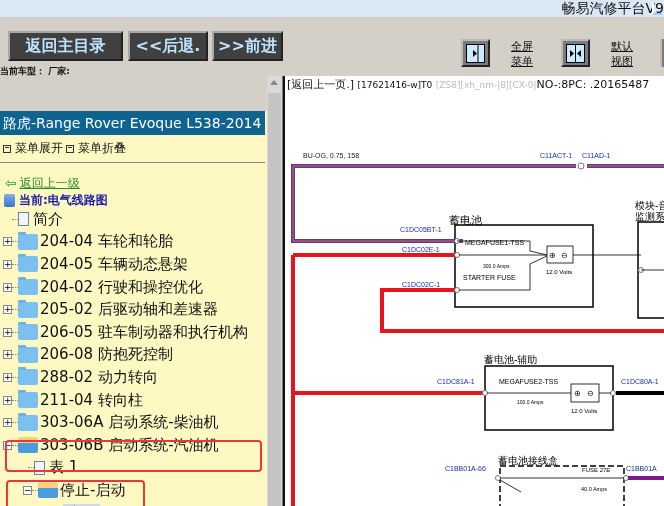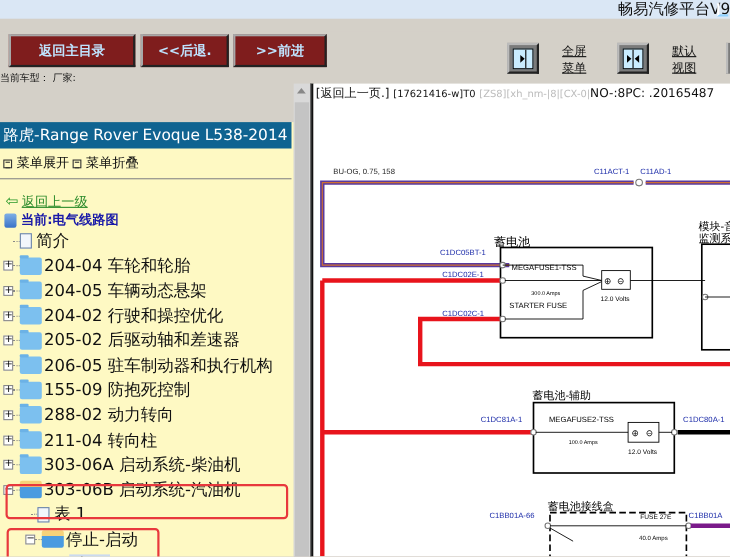--- a/index.html
+++ b/index.html
@@ -2,25 +2,25 @@
 <html><head>
 <meta charset="utf-8">
 <style>
   * { box-sizing: border-box; margin: 0; padding: 0; }
   body { width: 664px; height: 506px; overflow: hidden; background: #d4d0c8; font-family: "DejaVu Sans", "Liberation Sans", sans-serif; position: relative; }
   .titlebar { position: absolute; left: 0; top: 0; width: 664px; height: 17px; background: #dae7f5; display: flex; align-items: flex-end; flex-direction: column; }
   .app-icon { width: 16px; height: 16px; margin-left: 6px; background: #2a5d9c; border-radius: 2px; position: relative; }
   .app-icon::after { content: ""; position: absolute; left: 4px; top: 3px; width: 8px; height: 10px; border-left: 2px solid #fff; border-bottom: 2px solid #8fd1ff; }
   .title { margin-left: 8px; font-size: 14px; color: #111; }
   .toolbar { position: absolute; left: 0; top: 29px; width: 664px; height: 38px; background: #d4d0c8; }
-  .navbtn { position: absolute; top: 2px; height: 30px; background: #7f1d1d; color: #bfe4ff; font-size: 12px; font-weight: bold; display: flex; align-items: center; justify-content: center; border-top: 2px solid #a8a8a8; border-left: 2px solid #a8a8a8; border-right: 2px solid #222; border-bottom: 2px solid #222; cursor: pointer; }
+  .navbtn { position: absolute; top: 2px; height: 30px; background: #404040; color: #bfe4ff; font-size: 16px; font-weight: bold; display: flex; align-items: center; justify-content: center; border-top: 2px solid #a8a8a8; border-left: 2px solid #a8a8a8; border-right: 2px solid #222; border-bottom: 2px solid #222; cursor: pointer; }
   .tbicon { position: absolute; top: 10px; width: 29px; height: 28px; background: #7b7b7b; border-top: 2px solid #bbb; border-left: 2px solid #bbb; border-right: 2px solid #222; border-bottom: 2px solid #222; display: flex; align-items: center; justify-content: center; }
   .tbicon .inner { width: 19px; height: 19px; background: #c9ecff; border: 1px solid #000; position: relative; }
   .tblabel { position: absolute; top: 10px; font-size: 11px; line-height: 15px; text-decoration: underline; color: #111; width: 30px; text-align: center; }
-  .vehicle-label { position: absolute; left: 0; top: 65px; font-size: 9px; color: #111; }
+  .vehicle-label { position: absolute; left: 0; top: 65px; font-size: 9px; color: #111; font-weight: bold; }
   .leftpanel { position: absolute; left: 0; top: 76px; width: 267px; height: 465px; background: #fef9c3; overflow: hidden; margin-top: 35px; }
   .vehicle-title { height: 24px; background: #0f6391; color: #fff; font-size: 14px; line-height: 24px; padding-left: 3px; white-space: nowrap; overflow: hidden; width: 265px; }
   .menu-toggle { height: 28px; display: flex; align-items: center; font-size: 12px; color: #111; border-bottom: 1px solid #888; margin-right: 2px; }
   .menu-toggle .sq { display: inline-block; width: 8px; height: 8px; border: 1px solid #333; margin: 0 4px 0 3px; position: relative; }
   .menu-toggle .sq::after { content: ""; position: absolute; left: 1px; right: 1px; top: 1px; height: 4px; border-top: 1px solid #333; border-bottom: 1px solid #333; }
   .back-link { margin-top: 11px; height: 18px; display: flex; align-items: center; font-size: 12px; padding-left: 5px; }
   .back-link .arrow { color: #2c9a2c; font-size: 14px; margin-right: 3px; }
   .back-link a { color: #2a8a2a; text-decoration: underline; }
   .current { height: 16px; display: flex; align-items: center; font-size: 12px; font-weight: bold; color: #1a1aa8; padding-left: 4px; }
   .current .ic { width: 11px; height: 13px; background: linear-gradient(#7fb0e6,#3a73c8); border-radius: 2px; margin-right: 4px; }
@@ -48,21 +48,21 @@
 <body>
 
 <div class="titlebar">
   <div class="app-icon"></div>
   <span class="title">畅易汽修平台V9</span>
 </div>
 
 <div class="toolbar">
   <div class="navbtn" style="left:8px;width:115px;">返回主目录</div>
   <div class="navbtn" style="left:128px;width:80px;">&lt;&lt;后退.</div>
-  <div class="navbtn" style="left:212px;width:85px;">&gt;&gt;前进</div>
+  <div class="navbtn" style="left:212px;width:71px;">&gt;&gt;前进</div>
 
   <div class="tbicon" style="left:461px;">
     <div class="inner">
       <svg width="17" height="17" viewBox="0 0 17 17">
           <line x1="11" y1="0" x2="11" y2="17" stroke="#000" stroke-width="1"></line>
           <polygon points="6,5 10,8.5 6,12" fill="#000"></polygon>
         </svg>
     </div>
   </div>
   <div class="tblabel" style="left:507px;">
@@ -138,21 +138,21 @@
     <div class="node">
         <span class="exp">+</span>
         <span class="dots"></span>
         <span class="folder"></span>
         <span>206-05 驻车制动器和执行机构</span>
       </div>
     <div class="node">
         <span class="exp">+</span>
         <span class="dots"></span>
         <span class="folder"></span>
-        <span>155-09 防抱死控制</span>
+        <span>206-08 防抱死控制</span>
       </div>
     <div class="node">
         <span class="exp">+</span>
         <span class="dots"></span>
         <span class="folder"></span>
         <span>288-02 动力转向</span>
       </div>
     <div class="node">
         <span class="exp">+</span>
         <span class="dots"></span>

